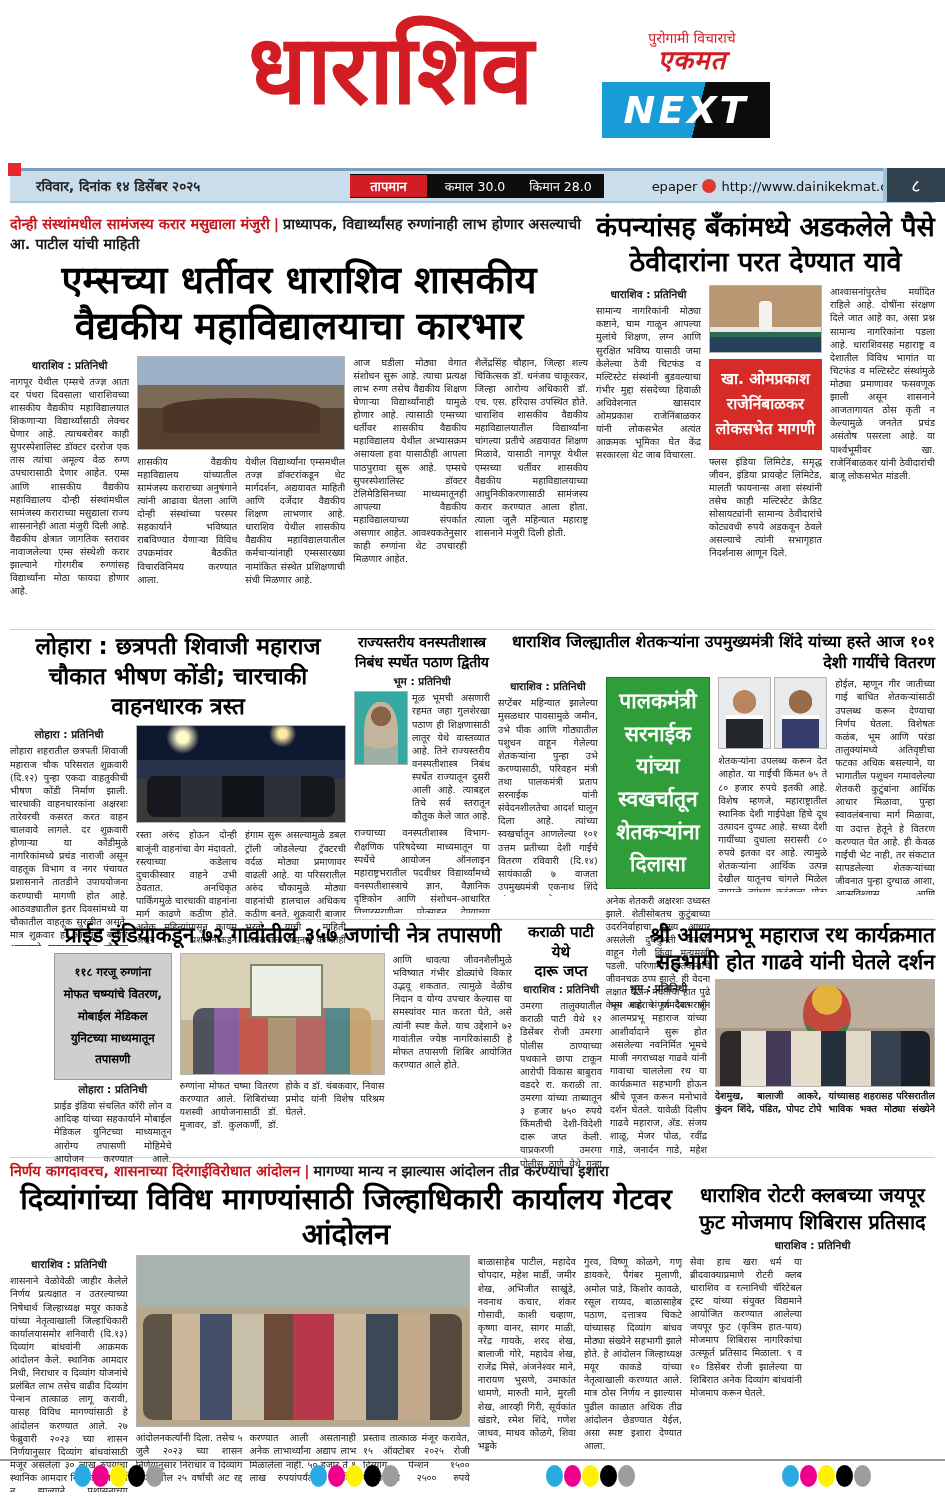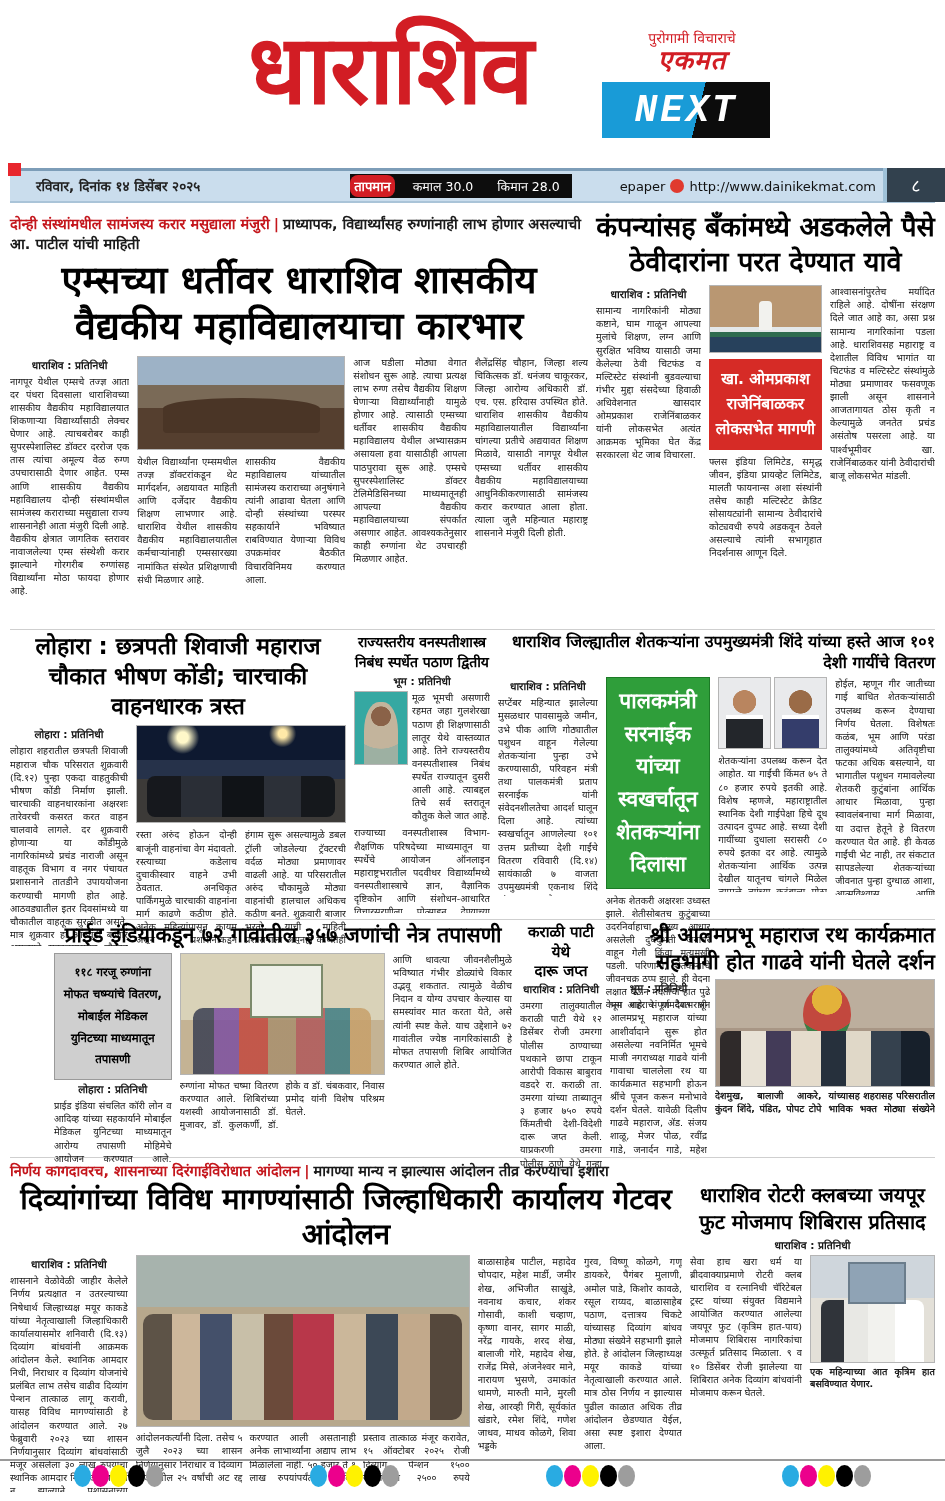--- a/index.html
+++ b/index.html
@@ -7,29 +7,29 @@
         font-family:"DejaVu Sans","Liberation Sans",sans-serif;color:#1a1a1a;overflow:hidden;
         box-sizing:border-box;padding:0 10px;}
   
   .masthead{height:168px;position:relative;}
   .mast-title{position:absolute;left:238px;top:18px;font-size:96px;font-weight:bold;color:#d21d24;
               letter-spacing:-2px;line-height:1.1;}
   .mast-right{position:absolute;left:592px;top:28px;width:180px;text-align:center;}
   .mast-tagline{font-size:14px;font-weight:normal;color:#d21d24;}
   .mast-brand{font-size:26px;font-weight:bold;color:#d21d24;font-style:italic;letter-spacing:1px;line-height:1.05;}
   .next-logo{margin-top:8px;width:168px;height:56px;display:flex;align-items:center;justify-content:center;
-             background:linear-gradient(104deg,#199bd7 0 57%,#0c0c0c 57% 100%);font-family:Liberation Mono, monospace;}
+             background:linear-gradient(104deg,#199bd7 0 57%,#0c0c0c 57% 100%);}
   .next-logo span{color:#fff;font-size:38px;font-weight:bold;font-style:italic;letter-spacing:3px;}
   
   .datebar{height:30px;background:#cadded;border-top:3px solid #7d9db8;border-bottom:2px solid #aac4d8;
            display:flex;align-items:center;position:relative;font-size:13.5px;}
   .datebar .redsq{position:absolute;left:-2px;top:-8px;width:13px;height:13px;background:#e8262d;}
   .date-text{font-weight:bold;margin-left:26px;color:#222;}
   .temp-box{display:flex;align-items:center;background:#0d0d0d;color:#fff;height:24px;margin-left:150px;}
-  .temp-label{background:#d21d24;color:#fff;font-weight:bold;padding:2px 4px;margin:0 6px 0 0;font-size:13px;border-radius:8px;}
+  .temp-label{background:#d21d24;color:#fff;font-weight:bold;padding:2px 20px;margin:0 6px 0 0;font-size:13px;}
   .temp-val{padding:0 12px;font-size:12.5px;}
   .epaper{margin-left:48px;display:flex;align-items:center;gap:5px;font-size:13px;color:#111;}
   .ep-ic{width:14px;height:14px;border-radius:50%;background:#e03a2f;display:inline-block;}
   .pageno{position:absolute;right:-10px;top:-3px;width:58px;height:34px;background:#32414e;color:#fff;
           display:flex;align-items:center;justify-content:center;font-size:18px;border-left:4px solid #9fc1d8;}
   
   .kicker{font-size:14.5px;font-weight:bold;margin-top:6px;}
   .kicker .red{color:#c4161c;}
   .kicker .sep{color:#c4161c;padding:0 4px;}
   .byline{font-weight:bold;font-size:10.5px;text-align:center;margin:2px 0 3px;}
@@ -132,22 +132,22 @@
       </div>
       <div class="hl" style="font-size:38px;line-height:1.22;text-align:center;margin:4px 0 6px;">एम्सच्या धर्तीवर धाराशिव शासकीय वैद्यकीय महाविद्यालयाचा कारभार</div>
       <div class="row" style="height:268px;">
         <div style="width:122px;">
           <div class="byline">धाराशिव : प्रतिनिधी</div>
           <div class="col" style="height:250px;">नागपूर येथील एम्सचे तज्ज्ञ आता दर पंधरा दिवसाला धाराशिवच्या शासकीय वैद्यकीय महाविद्यालयात शिकणाऱ्या विद्यार्थ्यांसाठी लेक्चर घेणार आहे. त्याचबरोबर काही सुपरस्पेशालिस्ट डॉक्टर दररोज एक तास त्यांचा अमूल्य वेळ रुग्ण उपचारासाठी देणार आहेत. एम्स आणि शासकीय वैद्यकीय महाविद्यालय दोन्ही संस्थांमधील सामंजस्य कराराच्या मसुद्याला राज्य शासनानेही आता मंजुरी दिली आहे. वैद्यकीय क्षेत्रात जागतिक स्तरावर नावाजलेल्या एम्स संस्थेशी करार झाल्याने गोरगरीब रुग्णांसह विद्यार्थ्यांना मोठा फायदा होणार आहे.</div>
         </div>
         <div style="width:208px;">
           <div class="ph ph-meeting" style="width:208px;height:94px;"></div>
           <div class="row" style="margin-top:5px;">
+            <div class="col" style="width:100px;height:165px;">शासकीय वैद्यकीय महाविद्यालय यांच्यातील सामंजस्य कराराच्या अनुषंगाने त्यांनी आढावा घेतला आणि दोन्ही संस्थांच्या परस्पर सहकार्याने भविष्यात राबविण्यात येणाऱ्या विविध उपक्रमांवर बैठकीत विचारविनिमय करण्यात आला.</div>
             <div class="col" style="width:100px;height:165px;">येथील विद्यार्थ्यांना एम्समधील तज्ज्ञ डॉक्टरांकडून थेट मार्गदर्शन, अद्ययावत माहिती आणि दर्जेदार वैद्यकीय शिक्षण लाभणार आहे. धाराशिव येथील शासकीय वैद्यकीय महाविद्यालयातील कर्मचाऱ्यांनाही एम्ससारख्या नामांकित संस्थेत प्रशिक्षणाची संधी मिळणार आहे.</div>
-            <div class="col" style="width:100px;height:165px;">शासकीय वैद्यकीय महाविद्यालय यांच्यातील सामंजस्य कराराच्या अनुषंगाने त्यांनी आढावा घेतला आणि दोन्ही संस्थांच्या परस्पर सहकार्याने भविष्यात राबविण्यात येणाऱ्या विविध उपक्रमांवर बैठकीत विचारविनिमय करण्यात आला.</div>
           </div>
         </div>
         <div class="col" style="width:116px;height:268px;">आज घडीला मोठ्या वेगात संशोधन सुरू आहे. त्याचा प्रत्यक्ष लाभ रुग्ण तसेच वैद्यकीय शिक्षण घेणाऱ्या विद्यार्थ्यांनाही यामुळे होणार आहे. त्यासाठी एम्सच्या धर्तीवर शासकीय वैद्यकीय महाविद्यालय येथील अभ्यासक्रम असायला हवा यासाठीही आपला पाठपुरावा सुरू आहे. एम्सचे सुपरस्पेशालिस्ट डॉक्टर टेलिमेडिसिनच्या माध्यमातूनही आपल्या वैद्यकीय महाविद्यालयाच्या संपर्कात असणार आहेत. आवश्यकतेनुसार काही रुग्णांना थेट उपचारही मिळणार आहेत.</div>
         <div class="col" style="width:116px;height:268px;">शैलेंद्रसिंह चौहान, जिल्हा शल्य चिकित्सक डॉ. धनंजय चाकूरकर, जिल्हा आरोग्य अधिकारी डॉ. एच. एस. हरिदास उपस्थित होते. धाराशिव शासकीय वैद्यकीय महाविद्यालयातील विद्यार्थ्यांना चांगल्या प्रतीचे अद्ययावत शिक्षण मिळावे, यासाठी नागपूर येथील एम्सच्या धर्तीवर शासकीय वैद्यकीय महाविद्यालयाच्या आधुनिकीकरणासाठी सामंजस्य करार करण्यात आला होता. त्याला जुलै महिन्यात महाराष्ट्र शासनाने मंजुरी दिली होती.</div>
       </div>
     </div>
 
     <div style="width:339px;">
       <div class="hl" style="font-size:27px;line-height:1.3;text-align:center;margin-top:2px;">कंपन्यांसह बँकांमध्ये अडकलेले पैसे ठेवीदारांना परत देण्यात यावे</div>
       <div class="row" style="margin-top:6px;height:322px;">
@@ -283,24 +283,20 @@
           <div class="col" style="width:100px;height:236px;">बाळासाहेब पाटील, महादेव चोपदार, महेश मार्डी, जमीर शेख, अभिजीत साखुंडे, नवनाथ कचार, शंकर गोसावी, काशी चव्हाण, कृष्णा वानर, सागर माळी, नरेंद्र गायके, शरद शेख, बालाजी गोरे, महादेव शेख, राजेंद्र मिसे, अंजनेश्वर माने, नारायण भुसणे, उमाकांत धामणे, मारुती माने, मुरली शेख, आरव्ही गिरी, सूर्यकांत खंडारे, रमेश शिंदे, गणेश जाधव, माधव कोळगे, शिवा भड्डके</div>
           <div class="col" style="width:100px;height:236px;">गुरव, विष्णू कोळगे, गणू डायकरे, पैगंबर मुलाणी, अमोल पाडे, किशोर कावळे, रसूल राय्यद, बाळासाहेब पठाण, दत्तात्रय चिकटे यांच्यासह दिव्यांग बांधव मोठ्या संख्येने सहभागी झाले होते. हे आंदोलन जिल्हाध्यक्ष मयूर काकडे यांच्या नेतृत्वाखाली करण्यात आले. मात्र ठोस निर्णय न झाल्यास पुढील काळात अधिक तीव्र आंदोलन छेडण्यात येईल, असा स्पष्ट इशारा देण्यात आला.</div>
         </div>
       </div>
 
       <div style="width:245px;">
         <div class="hl" style="font-size:20px;line-height:1.35;text-align:center;">धाराशिव रोटरी क्लबच्या जयपूर फुट मोजमाप शिबिरास प्रतिसाद</div>
         <div class="byline">धाराशिव : प्रतिनिधी</div>
         <div class="row">
           <div class="col" style="width:112px;height:190px;">सेवा हाच खरा धर्म या ब्रीदवाक्याप्रमाणे रोटरी क्लब धाराशिव व रत्नानिधी चॅरिटेबल ट्रस्ट यांच्या संयुक्त विद्यमाने आयोजित करण्यात आलेल्या जयपूर फुट (कृत्रिम हात-पाय) मोजमाप शिबिरास नागरिकांचा उत्स्फूर्त प्रतिसाद मिळाला. ९ व १० डिसेंबर रोजी झालेल्या या शिबिरात अनेक दिव्यांग बांधवांनी मोजमाप करून घेतले.</div>
-          <div style="width:125px;">
-            <div class="ph ph-rotary" style="width:125px;height:108px;"></div>
-            <div class="caption" style="margin-top:3px;">एक महिन्याच्या आत कृत्रिम हात बसविण्यात येणार.</div>
-          </div>
         </div>
       </div>
     </div>
   </div>
 
   <div class="footer">
     <div class="dots">
         <span class="dot" style="background: rgb(41, 171, 226);"></span>
         <span class="dot" style="background: rgb(236, 0, 140);"></span>
         <span class="dot" style="background: rgb(255, 242, 0);"></span>

